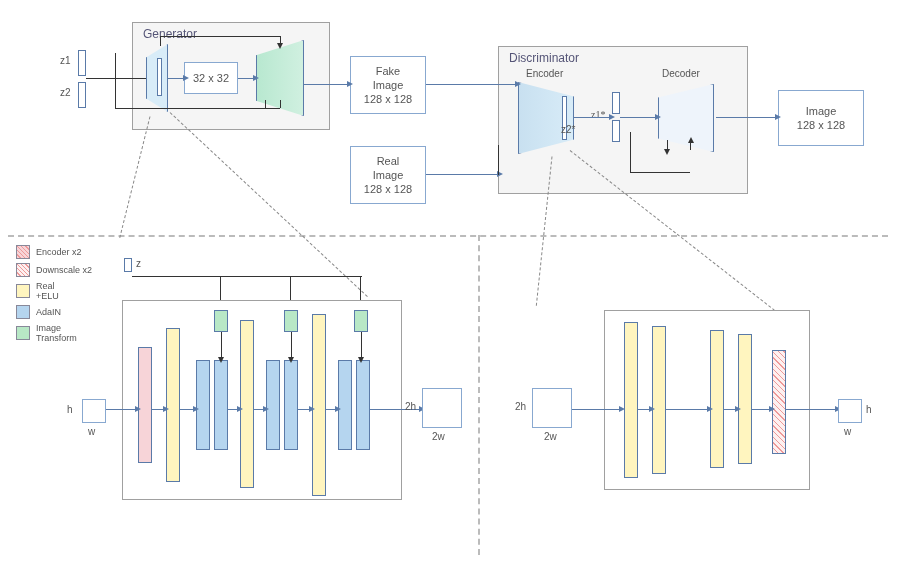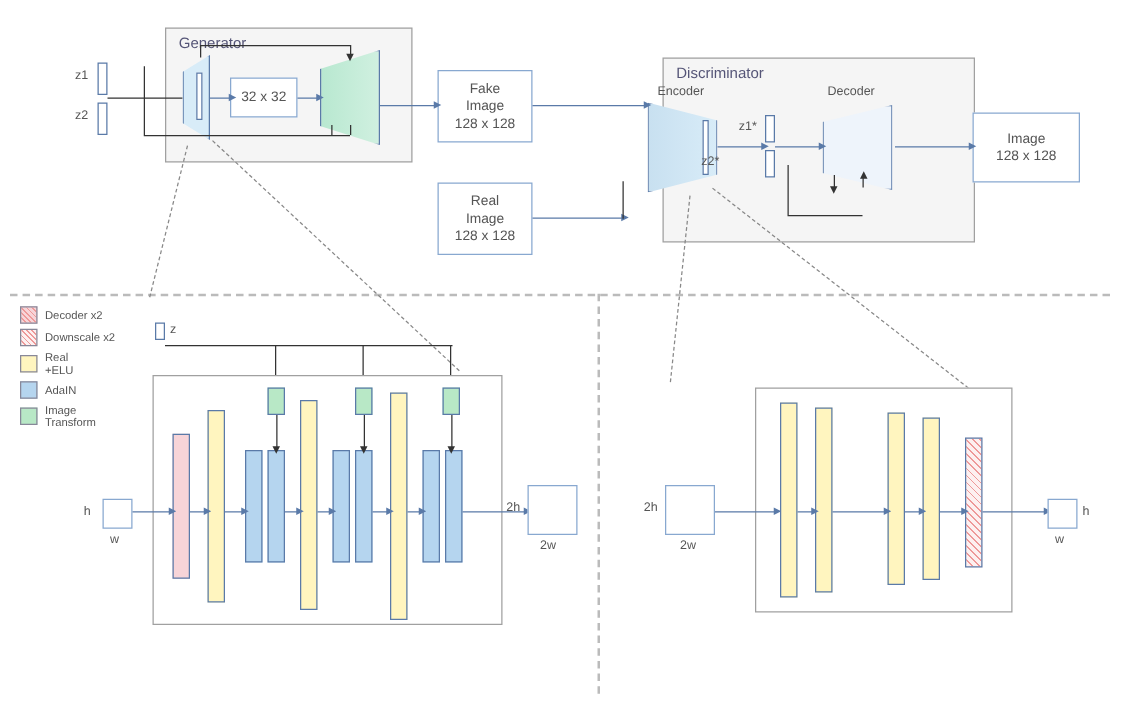--- a/index.html
+++ b/index.html
@@ -62,32 +62,32 @@
 
 <div class="box" style="left:350px; top:56px; width:76px; height:58px; white-space:pre;"><span>Fake
 Image
 128 x 128</span></div>
 <div class="arrow-h" style="left:304px; top:84px; width:44px;"></div>
 
 <div class="box" style="left:350px; top:146px; width:76px; height:58px; white-space:pre;"><span>Real
 Image
 128 x 128</span></div>
 
-<div class="panel" style="left:498px; top:46px; width:250px; height:148px;margin-left:32px;">
+<div class="panel" style="left:498px; top:46px; width:250px; height:148px;">
   <div class="panel-label" style="left:10px; top:4px;">Discriminator</div>
 </div>
 <div class="slbl" style="left:526px; top:68px;">Encoder</div>
 <div class="slbl" style="left:662px; top:68px;">Decoder</div>
 
 <div class="trap-left" style="left:518px; top:82px; width:56px; height:72px;"></div>
 <div class="bar" style="left:562px; top:96px; width:5px; height:44px; background:#fff;"></div>
 
 <div class="bar" style="left:612px; top:92px; width:8px; height:22px; background:#fff;"></div>
 <div class="bar" style="left:612px; top:120px; width:8px; height:22px; background:#fff;"></div>
-<div class="slbl" style="left:591px; top:96px;">z1*</div>
+<div class="slbl" style="left:591px; top:109px;font-family:Liberation Serif, serif;">z1*</div>
 <div class="slbl" style="left:561px; top:124px;">z2*</div>
 
 <div class="trap-right" style="left:658px; top:84px; width:56px; height:68px; background:#eef4fb;"></div>
 
 <div class="arrow-h" style="left:426px; top:84px; width:90px;"></div>
 <div class="arrow-h" style="left:426px; top:174px; width:72px;"></div>
 <div class="line-v" style="left:498px; top:145px; height:30px;"></div>
 
 <div class="arrow-h" style="left:574px; top:117px; width:36px;"></div>
 
@@ -107,21 +107,21 @@
 <div class="dashed-v" style="left:478px; top:235px; height:320px;"></div>
 
 <div class="conn-dashed" style="left:150px; top:116px; width:125px; transform:rotate(104deg);"></div>
 <div class="conn-dashed" style="left:170px; top:112px; width:270px; transform:rotate(43deg);"></div>
 <div class="conn-dashed" style="left:552px; top:156px; width:150px; transform:rotate(96deg);"></div>
 <div class="conn-dashed" style="left:570px; top:150px; width:270px; transform:rotate(38deg);"></div>
 
 <div class="legend">
   <div>
       <span class="sw" style="background:#f7d4d8; background-image:repeating-linear-gradient(45deg,transparent,transparent 2px,#e99 2px,#e99 3px);"></span>
-      <span>Decoder x2</span>
+      <span>Encoder x2</span>
     </div>
   <div>
       <span class="sw" style="background:#fdf0f0; background-image:repeating-linear-gradient(45deg,transparent,transparent 2px,#e99 2px,#e99 3px);"></span>
       <span>Downscale x2</span>
     </div>
   <div>
       <span class="sw" style="background:#fff5bf;"></span>
       <span style="white-space:pre;">Real
 +ELU</span>
     </div>

